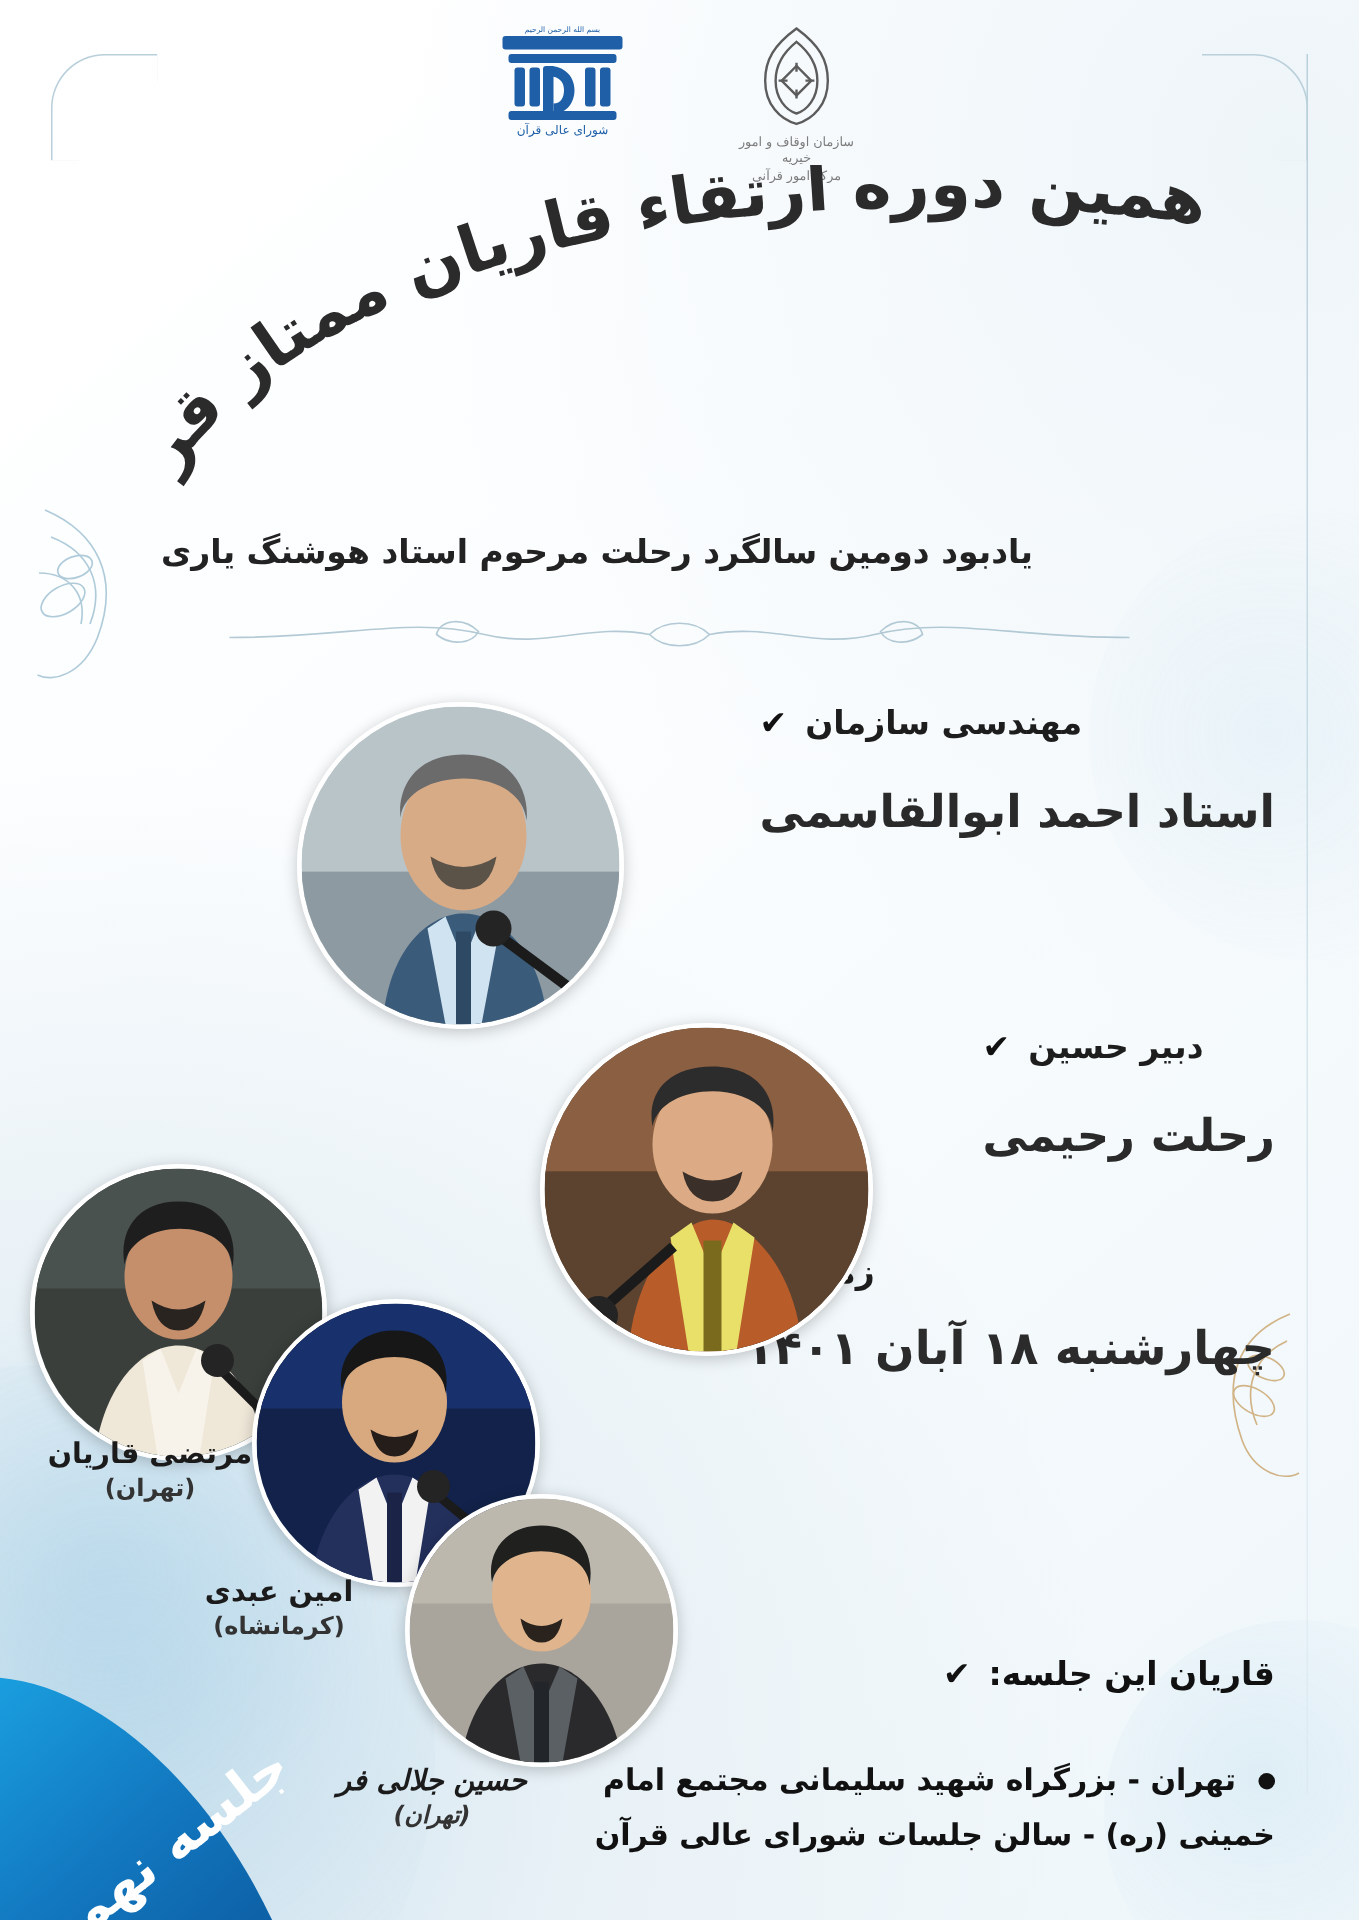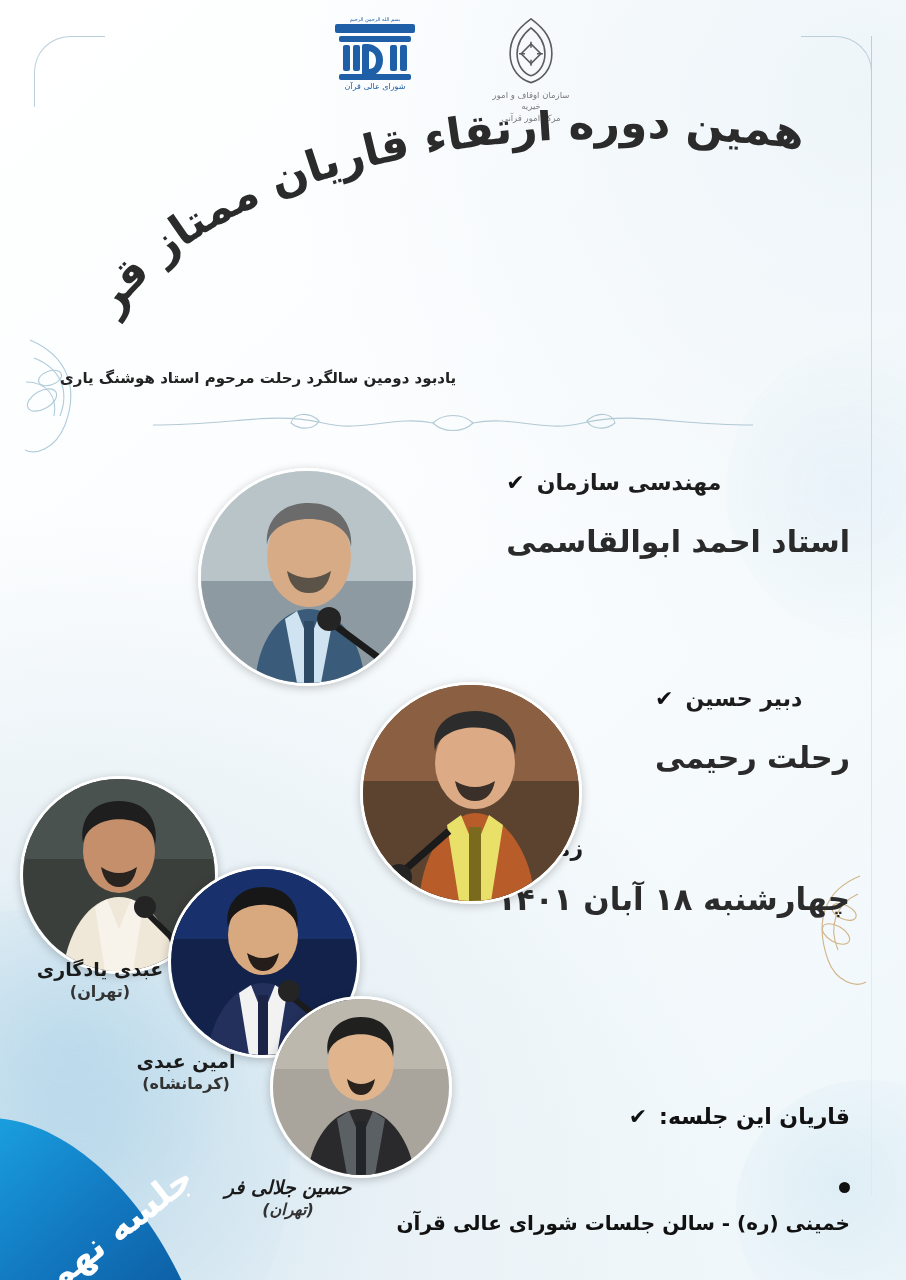--- a/index.html
+++ b/index.html
@@ -44,22 +44,22 @@
   .logo-cap{font-size:8.5px;color:#7b7b7b;margin-top:2px;text-align:center;line-height:1.35;}
 
   
   .title-wrap{position:absolute;top:110px;left:0;right:0;height:230px;}
   .title-wrap svg{display:block;margin:0 auto;}
   .title-text{font-family:"DejaVu Sans","Liberation Sans",sans-serif;font-weight:bold;
      font-size:44px;fill:#2b2b2b;letter-spacing:0px;}
 
   .subtitle{
     position:absolute;top:356px;right:60px;left:60px;
-    text-align:left;font-size:15px;font-weight:bold;color:#222;
-    padding-right:110px;letter-spacing:0;margin-top:13px;
+    text-align:center;font-size:22px;font-weight:bold;color:#222;
+    padding-right:110px;letter-spacing:0;
   }
   .divider{
     position:absolute;top:402px;left:90px;right:90px;height:40px;
     display:flex;align-items:center;justify-content:center;
   }
   .divider svg{opacity:.75;}
 
   
   .entry{position:absolute;text-align:right;right:56px;}
   .entry .lab{font-size:22px;font-weight:bold;color:#1d1d1d;display:flex;align-items:center;justify-content:flex-end;gap:12px;}
@@ -219,21 +219,21 @@
     </div>
   </div>
 
   <div class="reciters-head">
     <span>قاریان این جلسه:</span>
     <span class="check">✔</span>
   </div>
 
   <div class="address">
     <span class="bullet" style="margin-left:8px;margin-right:0;"></span>
-    <br>
+    <span>تهران - بزرگراه شهید سلیمانی مجتمع امام</span><br>
     <span>خمینی (ره) - سالن جلسات شورای عالی قرآن</span>
   </div>
 
   <div class="photo" style="width:212px;height:212px;left:198px;top:468px;">
     <svg class="ph-inner" viewBox="0 0 212 212">
       <rect width="212" height="212" fill="#cfd7da"></rect>
       <rect y="0" width="212" height="110" fill="#b9c4c9"></rect>
       <rect y="110" width="212" height="102" fill="#8d9aa2"></rect>
       <ellipse cx="108" cy="86" rx="42" ry="50" fill="#d8ab87"></ellipse>
       <path d="M66,74 C70,40 146,38 150,76 C152,58 142,32 108,32 C74,32 64,56 66,74Z" fill="#6b6b6b"></path>
@@ -269,21 +269,21 @@
       <ellipse cx="96" cy="72" rx="36" ry="42" fill="#c58f6b"></ellipse>
       <path d="M60,64 C66,32 130,32 132,66 C136,42 124,22 96,22 C68,22 56,42 60,64Z" fill="#1e1e1e"></path>
       <path d="M78,88 q18,12 36,0 q-4,20 -18,20 q-14,0 -18,-20Z" fill="#2a2420"></path>
       <path d="M40,192 C46,144 72,118 96,118 C122,118 148,146 154,192Z" fill="#efe7d8"></path>
       <path d="M84,120 L96,150 L108,120 L120,128 L110,192 L82,192 L72,128Z" fill="#f7f3ea"></path>
       <path d="M120,130 L162,172" stroke="#1b1b1b" stroke-width="6" fill="none"></path>
       <circle cx="122" cy="128" r="11" fill="#242424"></circle>
     </svg>
   </div>
   <div class="pname" style="left:0;top:958px;width:200px;">
-    <div class="n">عبدی یادگاری</div>
+    <div class="n">مرتضی قاریان</div>
     <div class="c">(تهران)</div>
   </div>
 
   <div class="photo" style="width:186px;height:186px;left:168px;top:866px;">
     <svg class="ph-inner" viewBox="0 0 186 186">
       <rect width="186" height="186" fill="#12224a"></rect>
       <rect width="186" height="70" fill="#18306b"></rect>
       <ellipse cx="92" cy="66" rx="35" ry="40" fill="#d8a87f"></ellipse>
       <path d="M57,58 C62,28 124,28 126,60 C130,38 118,18 92,18 C66,18 53,38 57,58Z" fill="#171717"></path>
       <path d="M76,84 q16,10 32,0 q-4,18 -16,18 q-12,0 -16,-18Z" fill="#241d19"></path>

